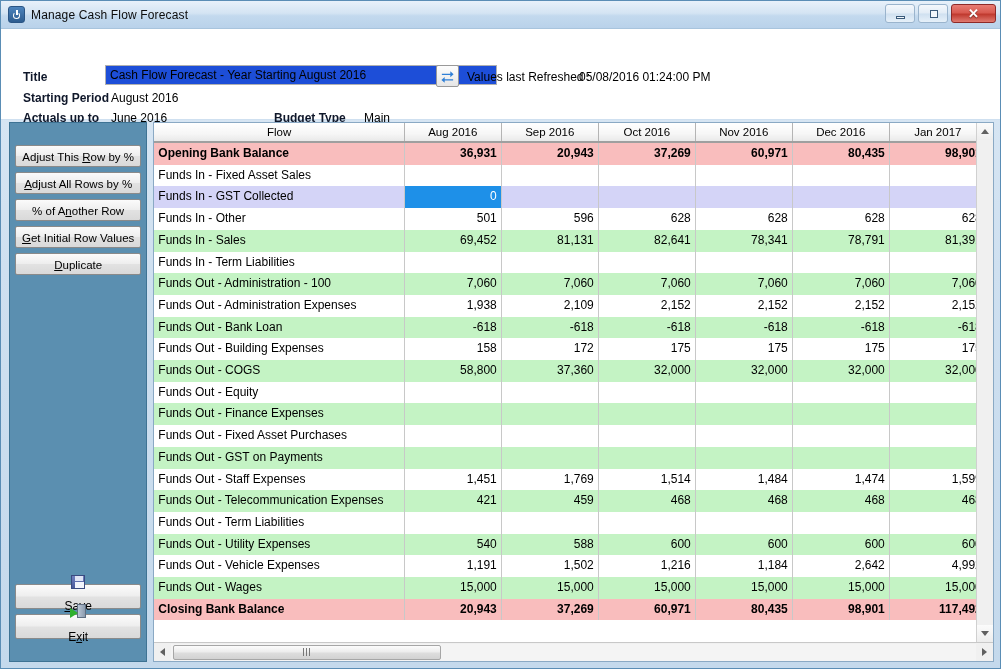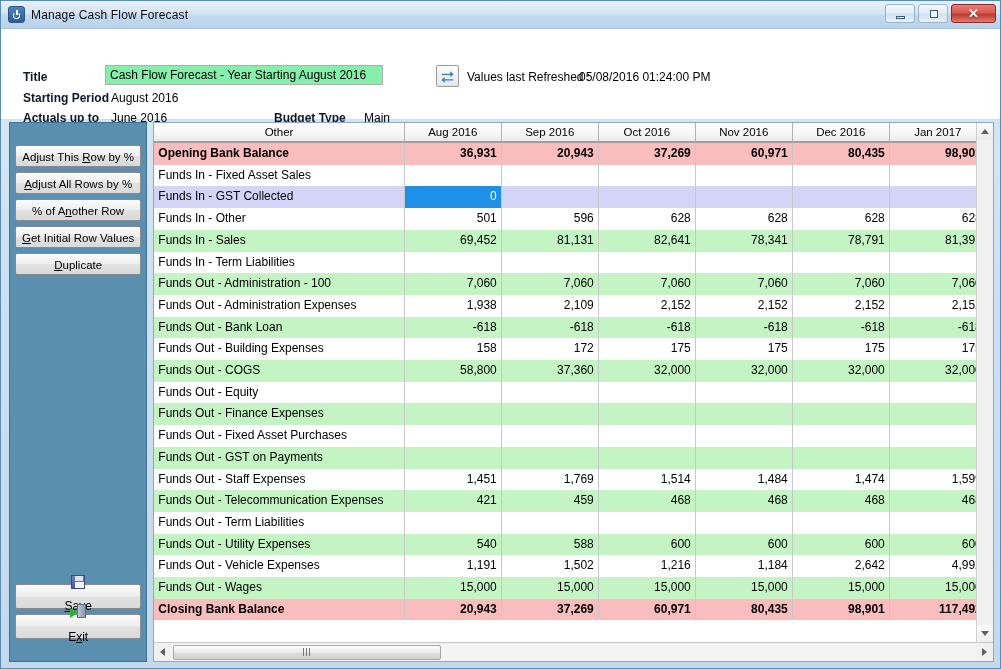--- a/index.html
+++ b/index.html
@@ -93,24 +93,24 @@
     padding: 8px 0 6px 0;
     position: relative;
     border-bottom: 1px solid #cfe0f0;
   }
   .hrow { position: absolute; }
   .hlabel { font-weight: bold; font-size: 12px; color: #0f172a; }
   .hvalue { font-size: 12px; color: #000; }
 
   #title-field {
     position: absolute; left: 104px; top: 36px;
-    width: 278px; height: 20px;
+    width: 392px; height: 20px;
     box-sizing: border-box;
     border: 1px solid #b0b0b0;
-    background: #86efac;
+    background: #1d4ed8;
     font-family: "Liberation Sans", sans-serif;
     font-size: 12px;
     padding: 2px 4px;
     color: #000;
     outline: none;
   }
   #refresh-button {
     position: absolute; left: 435px; top: 36px;
     width: 23px; height: 22px;
     box-sizing: border-box;
@@ -391,21 +391,21 @@
               <col style="width:250px">
               <col style="width:97px">
                 <col style="width:97px">
                 <col style="width:97px">
               <col style="width:97px">
                 <col style="width:97px">
                 <col style="width:97px">
             </colgroup>
             <thead>
               <tr id="header-row">
-                  <th>Other</th>
+                  <th>Flow</th>
                   <th>Aug 2016</th>
                   <th>Sep 2016</th>
                   <th>Oct 2016</th>
                   <th>Nov 2016</th>
                   <th>Dec 2016</th>
                   <th>Jan 2017</th>
                 </tr>
             </thead>
             <tbody id="grid-body">
                 <tr class="rt-total">

